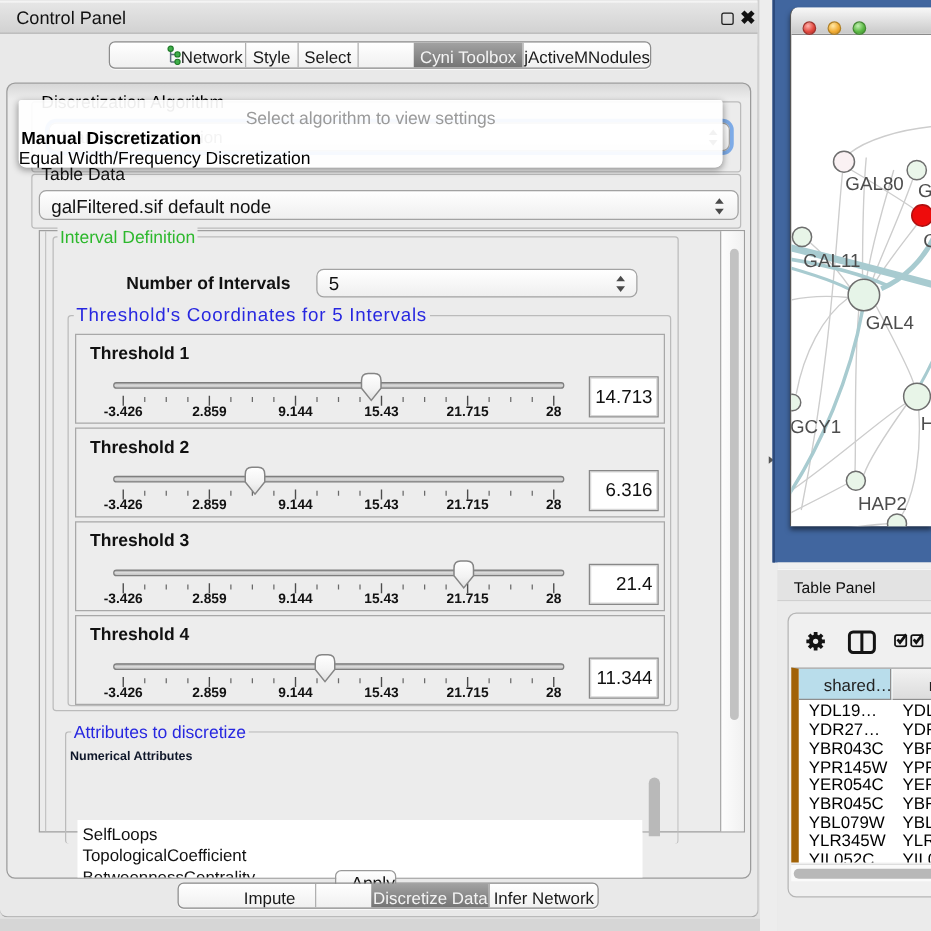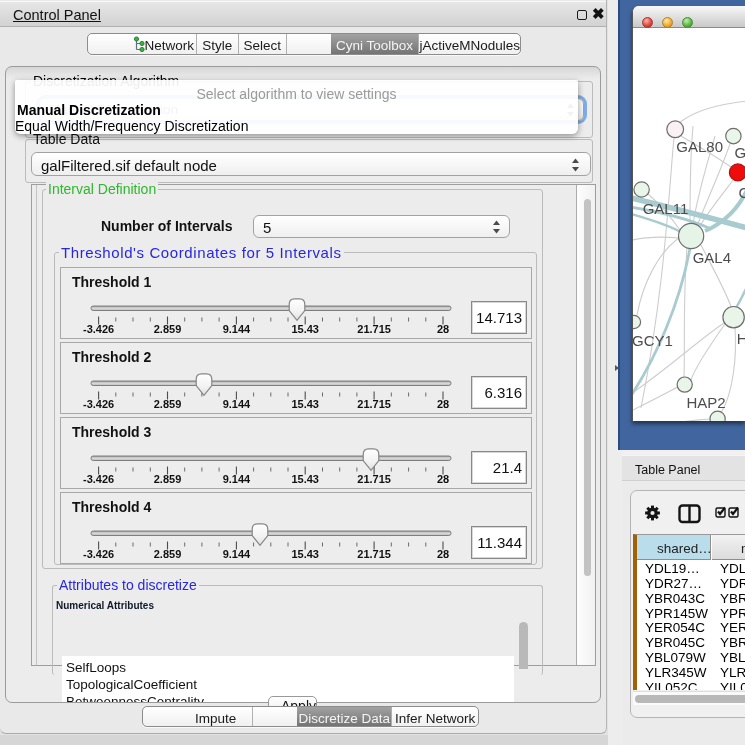--- a/index.html
+++ b/index.html
@@ -4,21 +4,21 @@
 * { margin:0; padding:0; box-sizing:border-box; }
 html,body { width:745px; height:745px; overflow:hidden; }
 body { font-family:"Liberation Sans", sans-serif; background:#e2e2e2; position:relative; }
 .abs { position:absolute; }
 
 
 #cpwin { position:absolute; left:0; top:0; width:607px; height:734px; background:#e9e9e9;
   border-right:1px solid #b5b5b5; border-bottom:1px solid #aaa; border-radius:0 0 6px 6px; }
 #titlebar { position:absolute; left:0; top:1px; width:100%; height:26px;
   background:linear-gradient(#e6e6e6,#d2d2d2); border-bottom:1px solid #b0b0b0; border-top:1px solid #f8f8f8;}
-#titlebar .t { position:absolute; left:13px; top:5px; font-size:14.5px; color:#111;text-decoration:underline; }
+#titlebar .t { position:absolute; left:13px; top:5px; font-size:14.5px; color:#111; }
 #float-btn { position:absolute; left:577px; top:10px; width:10px; height:10px;
   border:1.6px solid #1a1a1a; border-radius:2px; }
 #close-btn { position:absolute; left:592px; top:5px; font-size:15px; font-weight:bold; color:#111; }
 
 
 .seg { position:absolute; display:flex; border:1px solid #8c8c8c; border-radius:5px;
   background:linear-gradient(#ffffff,#f0f0f0); overflow:hidden; box-shadow:0 1px 0 rgba(255,255,255,.7);padding-left:36px;}
 .seg > div { font-size:13.5px; color:#1a1a1a; text-align:center; padding-top:3.5px; height:100%;
   border-right:1px solid #b0b0b0; }
 .seg > div:last-child { border-right:none; }
@@ -77,21 +77,21 @@
 #nettitle { position:absolute; left:0; top:0; width:100%; height:22px;
   background:linear-gradient(#f8f8f8,#c9c9c9); border-bottom:1px solid #8a8a8a; border-radius:6px 0 0 0; }
 .light { position:absolute; top:11px; width:11px; height:11px; border-radius:50%; }
 
 #tptitle { position:absolute; left:622px; top:455px; width:123px; height:26px; background:#e3e3e3;
   border-top:1px solid #f5f5f5; border-bottom:1px solid #d0d0d0;}
 #tptitle span { position:absolute; left:13px; top:7px; font-size:12.5px; color:#111; }
 #tablebox { position:absolute; left:630px; top:490px; width:130px; height:228px; background:#f0f0f0;
   border:1px solid #b5b5b5; border-radius:7px 0 0 7px; overflow:hidden; }
 
-#thetable { position:absolute; left:633px; top:534px; width:112px; height:156px; background:#fff; overflow:hidden; border-top:1px solid #9a9a9a; border-left:4px solid #a16207;}
+#thetable { position:absolute; left:633px; top:534px; width:112px; height:156px; background:#fff; overflow:hidden; border-top:1px solid #9a9a9a; border-left:6px solid #a16207;}
 .hdr { position:absolute; top:0; height:25px; font-size:13.5px; color:#222; }
 .trow { height:14.85px; font-size:13.5px; color:#000; position:relative; }
 .trow .c1 { position:absolute; left:8px; }
 .trow .c2 { position:absolute; left:83px; }
 #hsb { position:absolute; left:633px; top:691px; width:112px; height:14px; background:#fafafa; border-top:1px solid #ddd; }
 #hsb .thumb { position:absolute; left:2px; top:3px; width:120px; height:8px; background:#b8b8b8; border-radius:4px; }
 </style></head>
 <body>
 
 <div id="cpwin">

